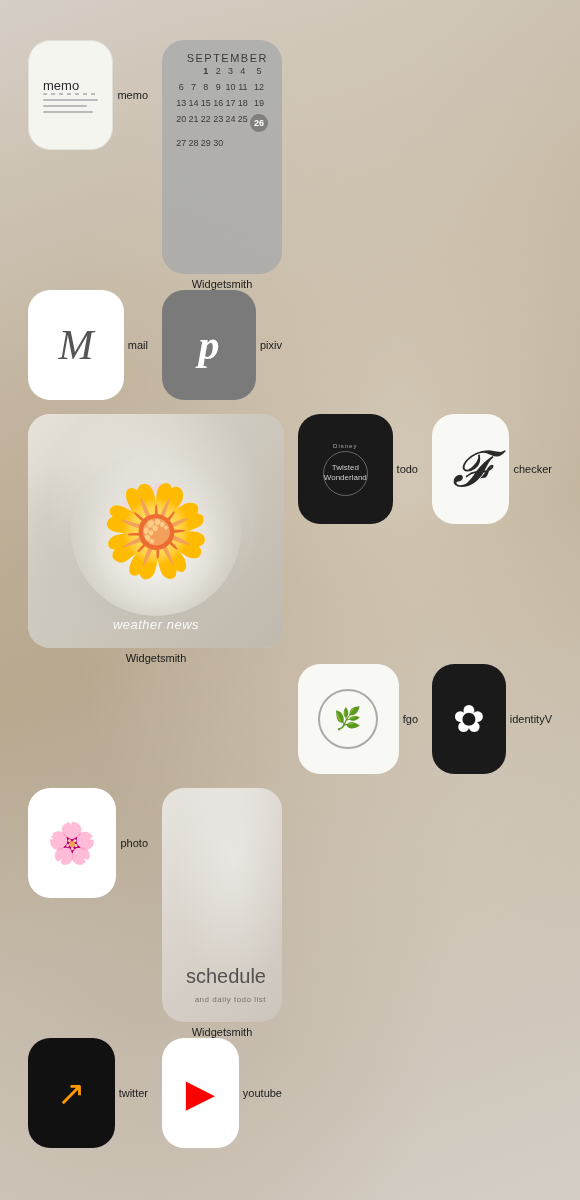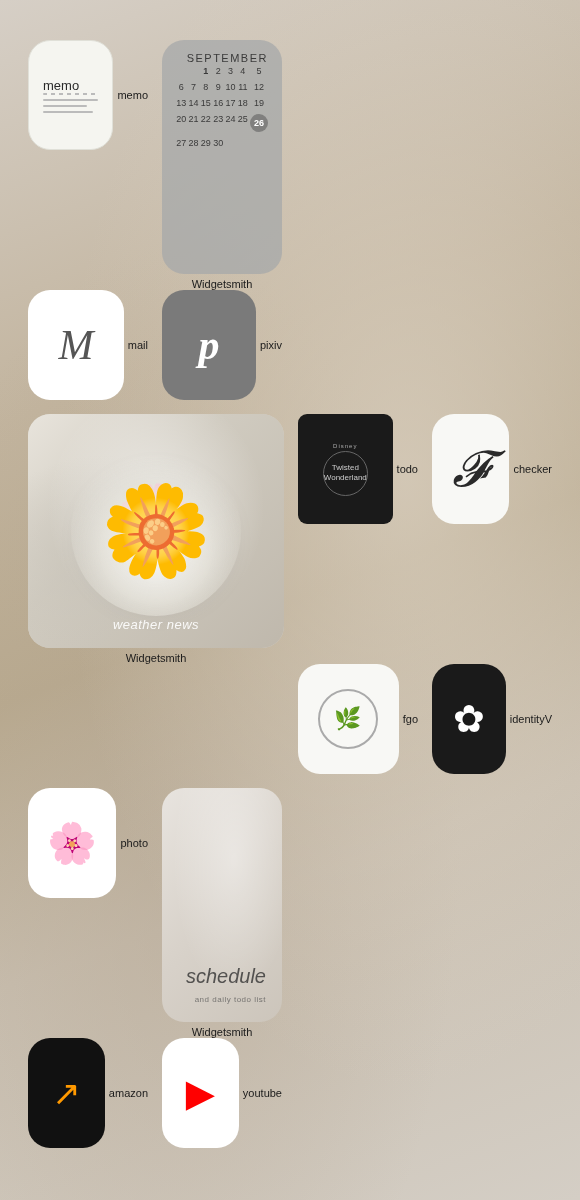--- a/index.html
+++ b/index.html
@@ -53,21 +53,21 @@
       font-size: 11px;
       color: #1a1a1a;
       text-align: center;
       font-weight: 400;
     }
     
     .icon-twitter { background: #7a7a7a; }
     .icon-memo { background: #f5f5f0; border: 1px solid #e0e0d8; }
     .icon-mail { background: #ffffff; }
     .icon-pixiv { background: #7a7a7a; }
-    .icon-twst { background: #1a1a1a; border-radius: 9px; }
+    .icon-twst { background: #1a1a1a; }
     .icon-checker { background: #f8f8f5; }
     .icon-fgo { background: #f8f8f5; }
     .icon-identityv { background: #1a1a1a; }
     .icon-photo { background: #ffffff; }
     .icon-camera { background: #5a5a5a; }
     .icon-amazon { background: #111111; }
     .icon-youtube { background: #ffffff; }
 
     
     .widget-calendar {
@@ -172,21 +172,20 @@
       position: absolute;
       inset: 0;
       background: radial-gradient(ellipse at 60% 30%, rgba(255,255,255,0.4) 0%, transparent 60%);
     }
     .schedule-text-block {
       position: relative;
       text-align: right;
     }
     .schedule-title-text {
       font-size: 20px;
-      font-style: italic;
       color: rgba(50,50,50,0.8);
       font-weight: 300;
       display: block;
       margin-top: 39px;
     }
     .schedule-sub-text {
       font-size: 8px;
       color: rgba(80,80,80,0.7);
       letter-spacing: 0.5px;
     }
@@ -467,21 +466,21 @@
         <span class="widgetsmith-label">Widgetsmith</span>
       </div>
     </div>
 
     <div style="display: grid; grid-template-columns: 120px 120px 1fr; gap: 14px; padding: 0 8px; margin-top: -14px;">
 
       <div class="app-item">
         <div class="app-icon icon-amazon" style="width:110px;height:110px;">
           <span class="amazon-arrow">↗</span>
         </div>
-        <span class="app-label">amazon</span>
+        <span class="app-label">twitter</span>
       </div>
 
       <div class="app-item">
         <div class="app-icon icon-youtube" style="width:110px;height:110px;">
           <span class="yt-play">▶</span>
         </div>
         <span class="app-label">youtube</span>
       </div>
 
       <div></div>

